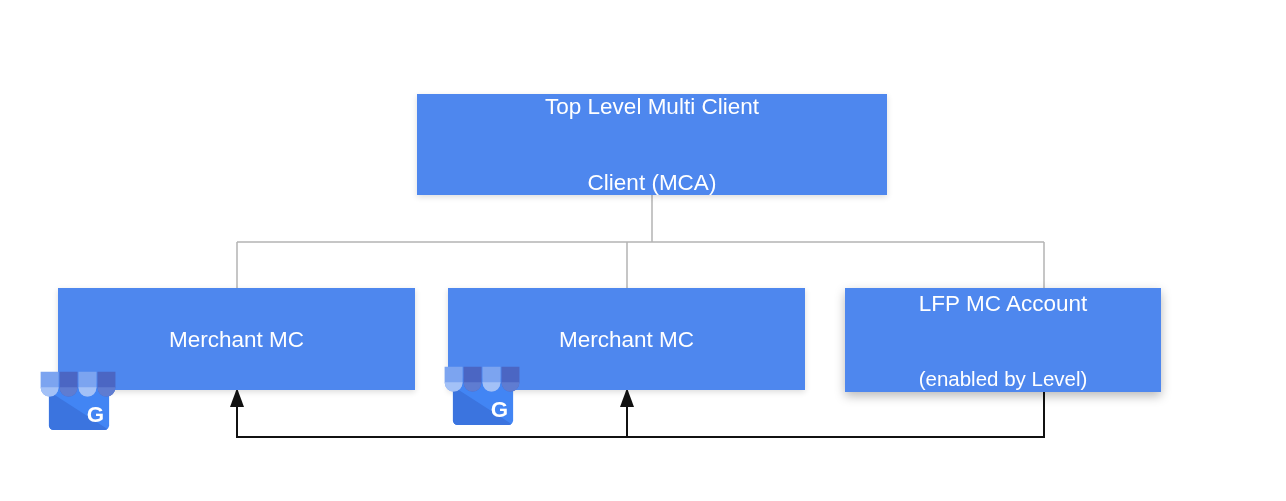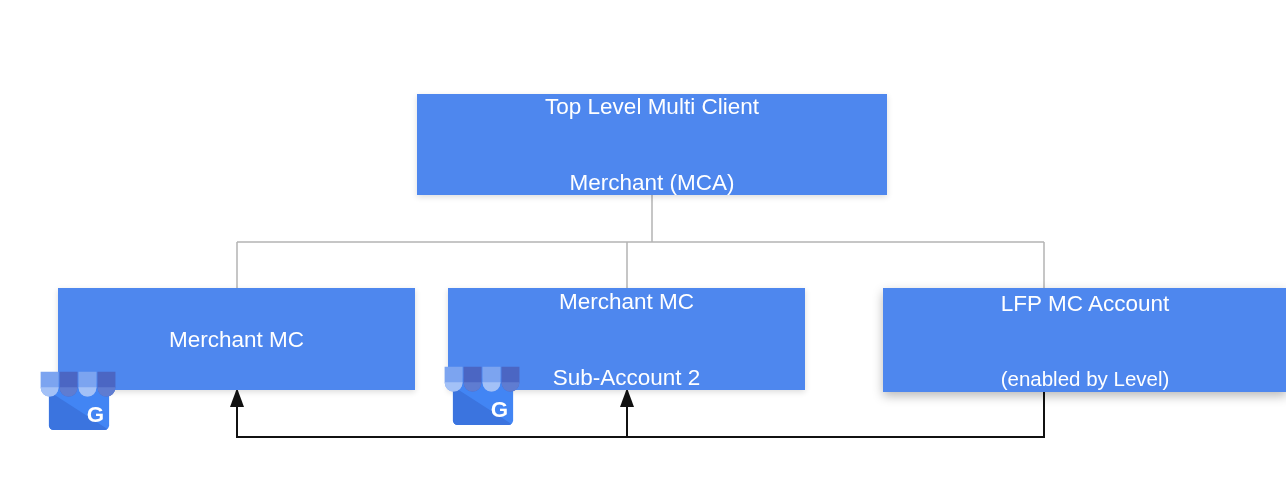--- a/index.html
+++ b/index.html
@@ -37,21 +37,21 @@
     align-items:center;justify-content:center;
     text-align:center;
     z-index:1;
     box-shadow:0 2px 6px rgba(0,0,0,0.14);
     gap:45px;
   }
   .node-mca{left:417px;top:94px;width:470px;height:101px;}
   .node-mca .label-line{font-size:28px;line-height:41px;}
   .node-sub1{left:58px;top:288px;width:357px;height:102px;}
   .node-sub2{left:448px;top:288px;width:357px;height:102px;}
-  .node-lfp{left:883px;top:288px;width:404px;height:104px;box-shadow:0 4px 10px rgba(0,0,0,0.28);}
+  .node-lfp{left:845px;top:288px;width:316px;height:104px;box-shadow:0 4px 10px rgba(0,0,0,0.28);}
   .node .label-line{font-size:22.5px;line-height:31px;white-space:nowrap;}
   .node-lfp .label-sub{font-size:20.5px;line-height:29px;}
   .biz-icon{
     position:absolute;width:78px;height:68px;z-index:2;
   }
   .biz-icon-1{left:40px;top:366px;}
   .biz-icon-2{left:444px;top:361px;}
   .icon-letter{
     font-family:"Liberation Sans", sans-serif;
     font-weight:bold;font-size:23px;fill:#ffffff;
@@ -71,30 +71,29 @@
     <path class="gray-line" d="M1044 242 V288"></path>
 
     <path class="black-line" d="M1044 392 V437 H237 V404"></path>
     <path class="black-line" d="M627 437 V404"></path>
     <polygon class="arrowhead" points="237,388 230,407 244,407"></polygon>
     <polygon class="arrowhead" points="627,388 620,407 634,407"></polygon>
   </svg>
 
   <div class="node node-mca">
     <span class="label-line">Top Level Multi Client</span>
-    <span class="label-line">Merchant (MCA)</span>
+    <span class="label-line">Client (MCA)</span>
   </div>
 
   <div class="node node-sub1">
     <span class="label-line">Merchant MC</span>
   </div>
 
   <div class="node node-sub2">
     <span class="label-line">Merchant MC</span>
-    <span class="label-line">Sub-Account 2</span>
   </div>
 
   <div class="node node-lfp">
     <span class="label-line">LFP MC Account</span>
     <span class="label-line label-sub">(enabled by Level)</span>
   </div>
 
   <svg class="biz-icon biz-icon-1" viewBox="0 0 80 70" aria-hidden="true">
     <g>
       <clipPath id="bodyClip1">

